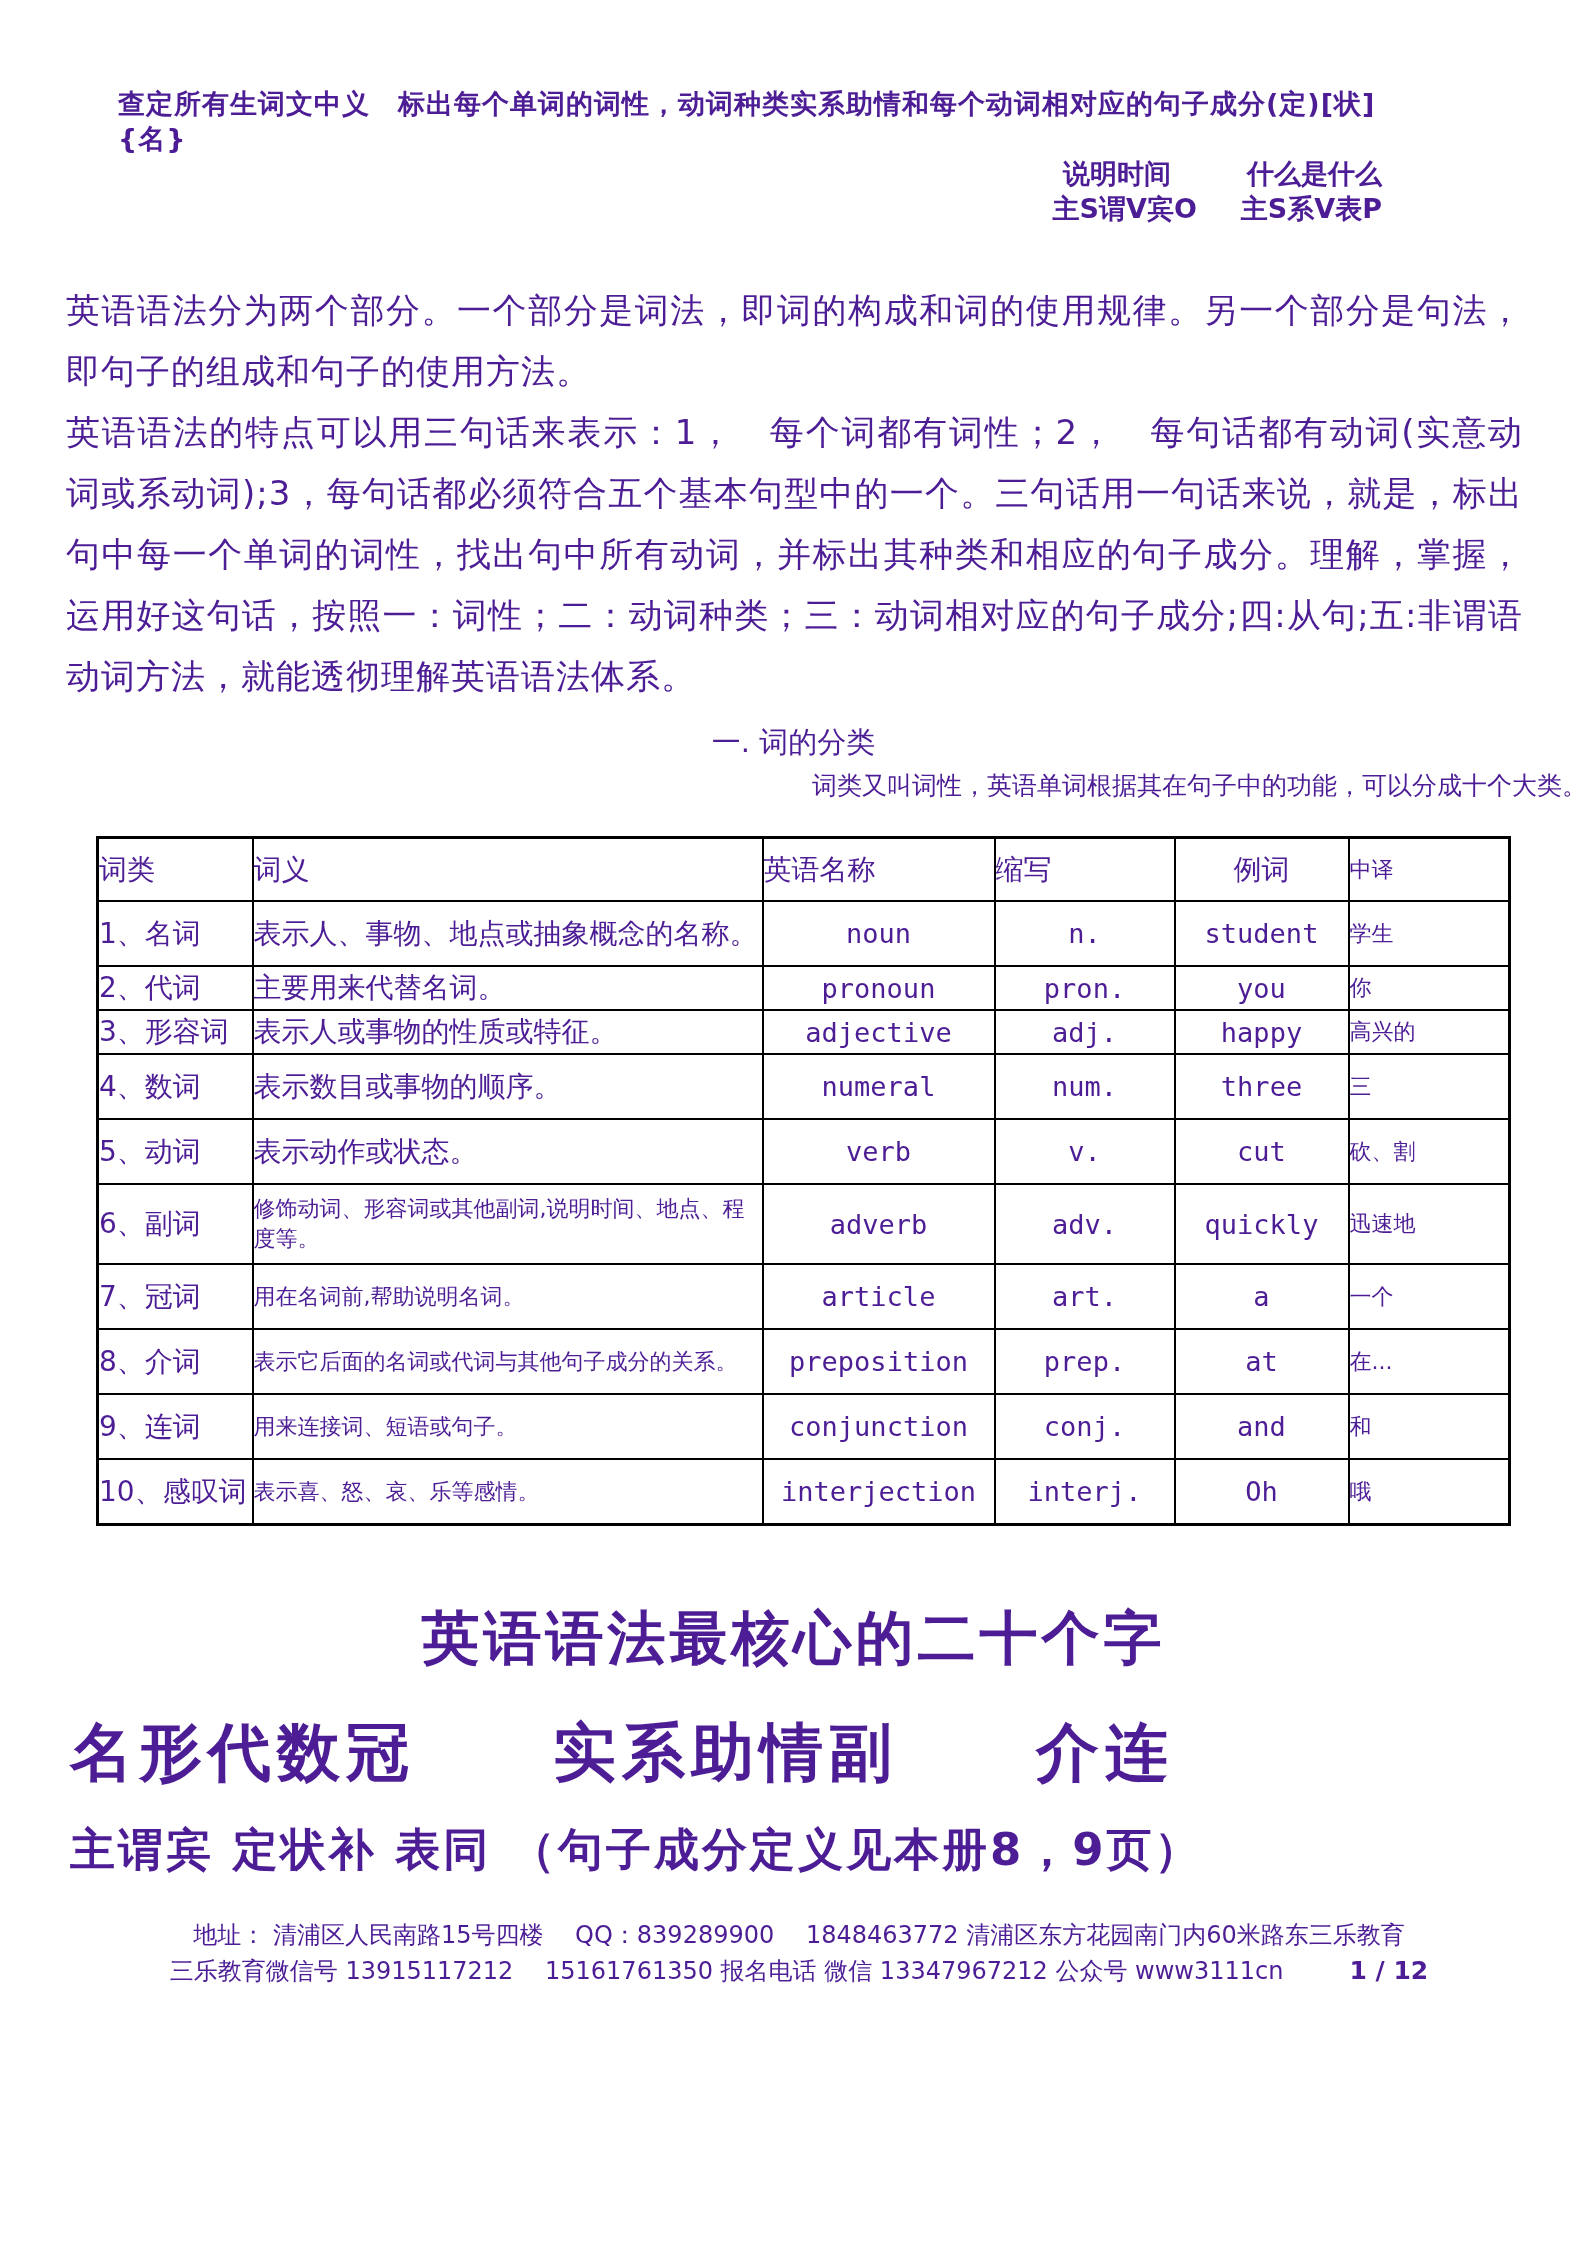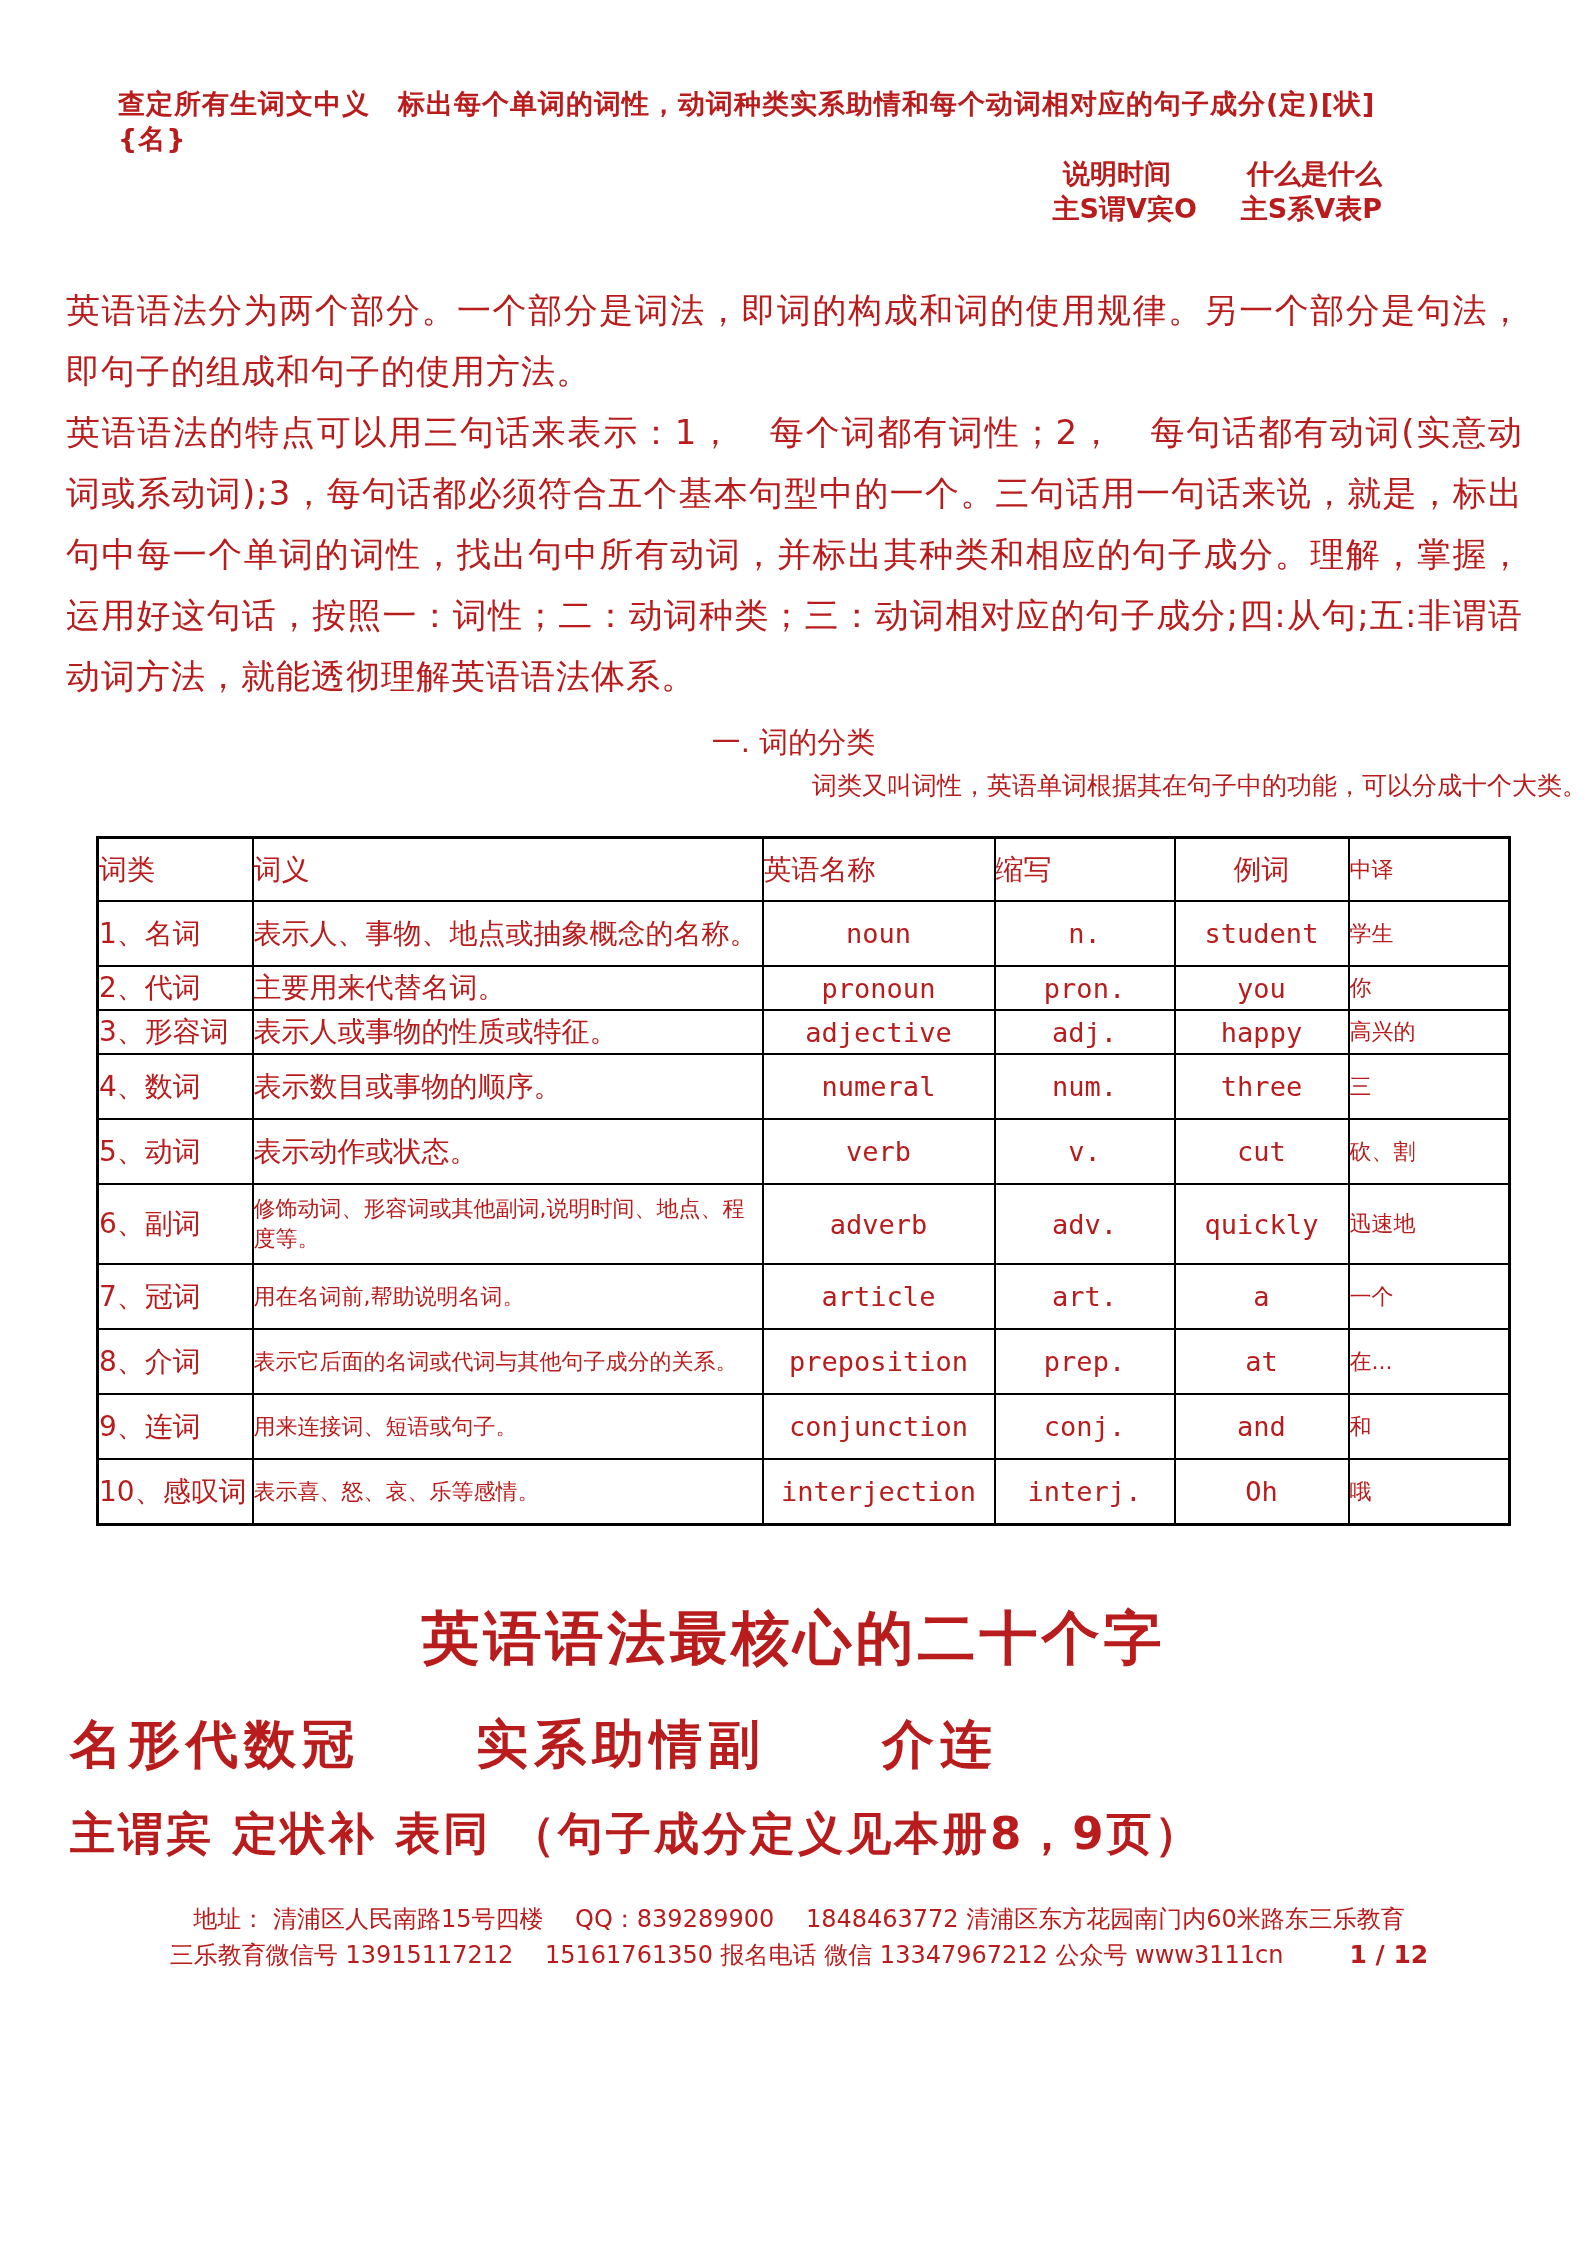--- a/index.html
+++ b/index.html
@@ -1,18 +1,18 @@
 <!DOCTYPE html>
 <html><head>
 <meta charset="utf-8">
 <style>
   html, body { margin:0; padding:0; background:#ffffff; }
   .page {
     position:relative; width:1587px; height:2245px; background:#ffffff;
-    color:#b91c1c; font-family:"DejaVu Sans", sans-serif; overflow:hidden;
+    color:#4c1d95; font-family:"DejaVu Sans", sans-serif; overflow:hidden;
   }
   
   .anno { margin:86px 145px 0 118px; font-weight:bold; font-size:27px; line-height:35px; }
   .anno-line1 { text-align:left; letter-spacing:1px; }
   .anno-right { text-align:right; padding-right:60px; }
   .gap-wide { display:inline-block; width:76px; }
   .gap-mid  { display:inline-block; width:44px; }
 
   .title { margin-top:70px; text-align:center; font-size:45px; font-weight:bold; letter-spacing:2px; }
 
@@ -36,21 +36,21 @@
   .col-1 { padding-left:14px; font-size:28px; }
   tbody tr:nth-child(n+6) td.col-1 { font-size:22px; line-height:30px; padding-right:6px; }
   td.col-2, td.col-3, td.col-4 { font-family:"DejaVu Sans Mono", monospace; font-size:27px; text-align:center; }
   .col-5 { padding-left:16px; font-size:22px; }
   th.col-2 { padding-left:6px; }
   th.col-3 { padding-left:20px; }
   th.col-4 { text-align:center; }
   th.col-5 { padding-left:16px; }
 
   .core-heading { margin-top:74px; text-align:center; font-size:58px; font-weight:bold; letter-spacing:4px; }
-  .core-line1   { margin:32px 0 0 70px; font-size:52px; font-weight:bold; letter-spacing:6px; }
+  .core-line1   { margin:32px 0 0 70px; font-size:63px; font-weight:bold; letter-spacing:6px; }
   .core-line2   { margin:24px 0 4px 70px; font-size:45px; font-weight:bold; letter-spacing:3px; }
 
   .footer { margin-top:38px; text-align:center; font-size:24px; line-height:35px;padding-left:11px; }
   .pagenum { font-weight:bold; margin-left:66px; font-size:25px; }
 </style>
 </head>
 <body>
 
 <div class="page">
 

